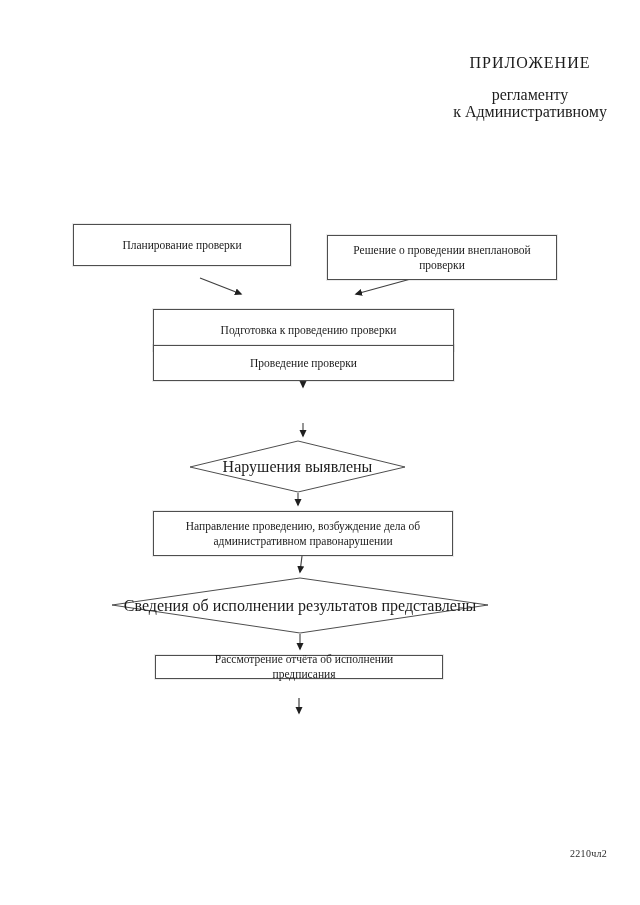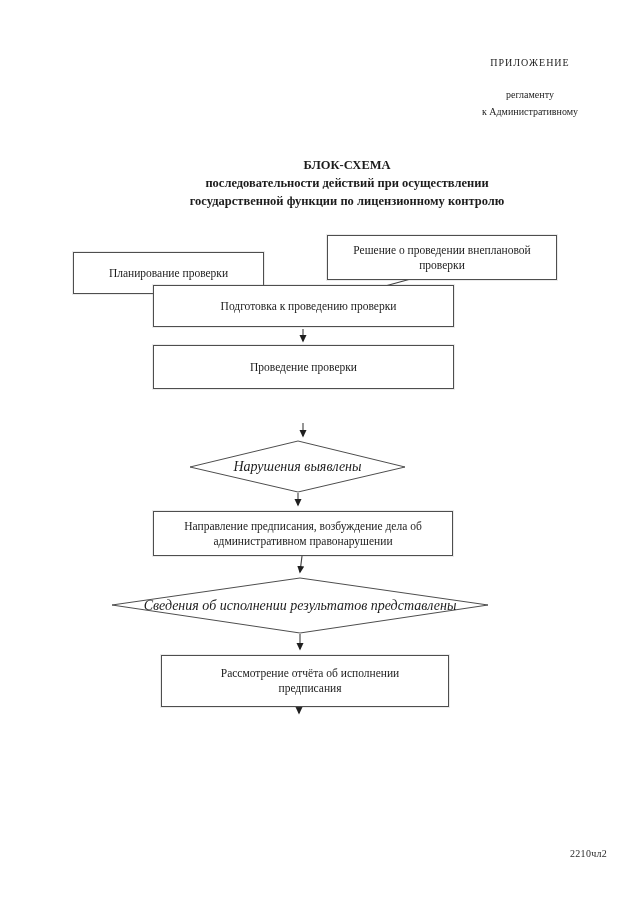--- a/index.html
+++ b/index.html
@@ -15,21 +15,21 @@
     overflow: hidden;
     font-family: "Liberation Serif", "DejaVu Serif", serif;
     color: #1c1c1c;
   }
   .annex-block {
     position: absolute;
     left: 440px;
     top: 54px;
     width: 180px;
     text-align: center;
-    font-size: 10px;
+    font-size: 16px;
     line-height: 17px;
   }
   .annex-title {
     letter-spacing: 1px;
     margin-bottom: 15px;
   }
   .title-block {
     position: absolute;
     left: 167px;
     top: 156px;
@@ -60,24 +60,23 @@
     padding: 2px 6px;
     box-shadow: 0 0 0 1px rgba(120,120,120,0.15);
   }
   .diamond-label {
     position: absolute;
     box-sizing: border-box;
     display: flex;
     align-items: center;
     justify-content: center;
     text-align: right;
-    font-size: 14px;
+    font-size: 16px;
     line-height: 14px;
     background: transparent;
-    font-style: italic;
   }
   .pre { white-space: pre-line; }
   .footer-code {
     position: absolute;
     left: 570px;
     top: 848px;
     font-size: 10px;
     letter-spacing: 0.3px;
     color: #2a2a2a;
   }
@@ -86,25 +85,20 @@
 <body>
 
 <div class="page">
 
   <div class="annex-block">
     <div class="annex-title">ПРИЛОЖЕНИЕ</div>
     <div>регламенту</div>
     <div>к Административному</div>
   </div>
 
-  <div class="title-block">
-    <div>БЛОК-СХЕМА</div>
-    <div>последовательности действий при осуществлении</div>
-    <div>государственной функции по лицензионному контролю</div>
-  </div>
 
   <svg class="flow-svg" viewBox="0 0 640 905" xmlns="http://www.w3.org/2000/svg">
     <defs>
       <marker id="arrow" markerWidth="9" markerHeight="8" refX="6" refY="3.5" orient="auto" markerUnits="userSpaceOnUse">
         <path d="M0,0 L7.5,3.5 L0,7 Z" fill="#1f1f1f"></path>
       </marker>
     </defs>
 
     <line x1="200" y1="278" x2="241" y2="294" stroke="#3f3f3f" stroke-width="1.1" marker-end="url(#arrow)"></line>
     <line x1="418" y1="277" x2="356" y2="294" stroke="#3f3f3f" stroke-width="1.1" marker-end="url(#arrow)"></line>
@@ -114,51 +108,51 @@
     <line x1="303" y1="423" x2="303" y2="436" stroke="#3f3f3f" stroke-width="1.1" marker-end="url(#arrow)"></line>
     <line x1="298" y1="493" x2="298" y2="505" stroke="#3f3f3f" stroke-width="1.1" marker-end="url(#arrow)"></line>
     <line x1="302" y1="556" x2="300" y2="572" stroke="#3f3f3f" stroke-width="1.1" marker-end="url(#arrow)"></line>
     <line x1="300" y1="634" x2="300" y2="649" stroke="#3f3f3f" stroke-width="1.1" marker-end="url(#arrow)"></line>
     <line x1="299" y1="698" x2="299" y2="713" stroke="#3f3f3f" stroke-width="1.2" marker-end="url(#arrow)"></line>
 
     <polygon points="298,441 405,467 298,492 190,467" fill="#ffffff" stroke="#4e4e4e" stroke-width="1"></polygon>
     <polygon points="300,578 488,605 300,633 112,605" fill="#ffffff" stroke="#4e4e4e" stroke-width="1"></polygon>
   </svg>
 
-  <div class="node" style="left:73px; top:252px; width:191px; height:42px;">
+  <div class="node" style="left:73px; top:224px; width:218px; height:42px;">
     <span>Планирование проверки</span>
   </div>
 
   <div class="node pre" style="left:327px; top:235px; width:230px; height:45px;">
     <span class="pre">Решение о проведении внеплановой
 проверки</span>
   </div>
 
-  <div class="node" style="left:153px; top:285px; width:301px; height:42px;padding-left:16px;">
+  <div class="node" style="left:153px; top:309px; width:301px; height:42px;padding-left:16px;">
     <span>Подготовка к проведению проверки</span>
   </div>
 
-  <div class="node" style="left:153px; top:345px; width:301px; height:44px;">
+  <div class="node" style="left:153px; top:345px; width:301px; height:36px;">
     <span>Проведение проверки</span>
   </div>
 
 
   <div class="diamond-label" style="left:190px; top:441px; width:215px; height:51px;">
     <span>Нарушения выявлены</span>
   </div>
 
   <div class="node pre" style="left:153px; top:511px; width:300px; height:45px;">
-    <span class="pre">Направление предписания, возбуждение дела об
+    <span class="pre">Направление проведению, возбуждение дела об
 административном правонарушении</span>
   </div>
 
   <div class="diamond-label" style="left:112px; top:578px; width:376px; height:55px;">
     <span>Сведения об исполнении результатов представлены</span>
   </div>
 
-  <div class="node pre" style="left:161px; top:655px; width:288px; height:52px;padding-left:16px;">
+  <div class="node pre" style="left:155px; top:655px; width:288px; height:24px;padding-left:16px;">
     <span class="pre">Рассмотрение отчёта об исполнении
 предписания</span>
   </div>
 
   <div class="footer-code">2210чл2</div>
 
 </div>
 
 </body></html>

